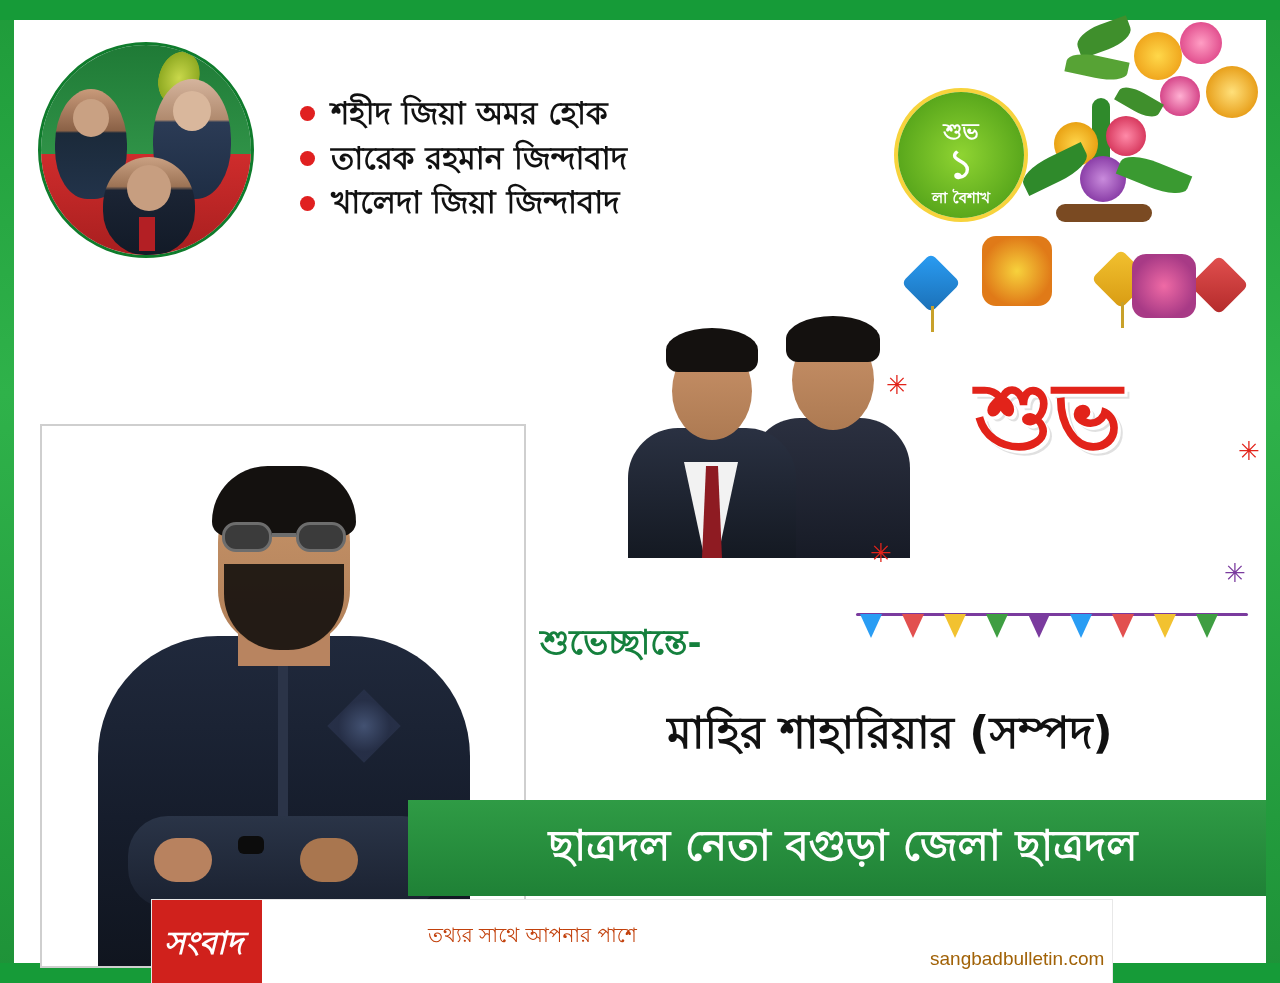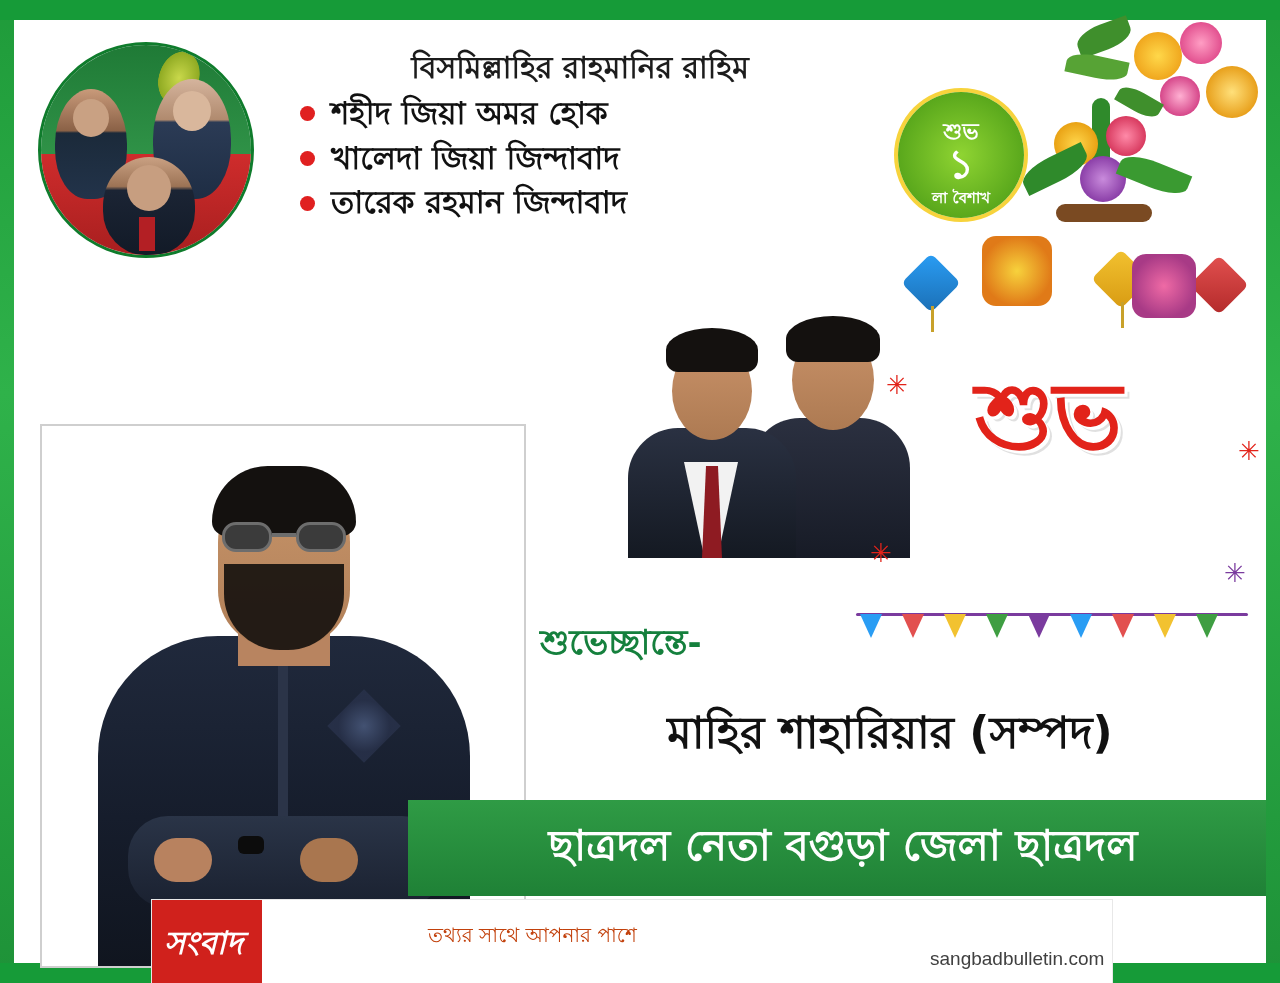--- a/index.html
+++ b/index.html
@@ -530,21 +530,21 @@
     left: 428px; top: 920px;
     font-family: "DejaVu Sans", sans-serif;
     font-size: 20px;
     color: #c2410c;
   }
   .site {
     position: absolute;
     left: 930px; top: 948px;
     font-family: "Liberation Sans", sans-serif;
     font-size: 19px;
-    color: #404040;
+    color: #a16207;
   }
   .deco-star {
     position: absolute;
     color: #e2231a;
     font-size: 26px;
     line-height: 1;
   }
 </style>
 </head>
 <body>
@@ -558,34 +558,33 @@
 
   <div class="leaders-circle">
     <div class="sky"></div>
     <div class="ground"></div>
     <div class="rice"></div>
     <div class="portrait p-left"></div>
     <div class="portrait p-right"></div>
     <div class="portrait p-bottom"></div>
   </div>
 
-  <div class="bismillah">বিসমিল্লাহির রাহমানির রাহিম</div>
 
   <div class="slogans">
     <div class="slogan">
       <span class="bullet"></span>
       <span class="slogan-text">শহীদ জিয়া অমর হোক</span>
     </div>
     <div class="slogan">
       <span class="bullet"></span>
-      <span class="slogan-text">খালেদা জিয়া জিন্দাবাদ</span>
+      <span class="slogan-text">তারেক রহমান জিন্দাবাদ</span>
     </div>
     <div class="slogan">
       <span class="bullet"></span>
-      <span class="slogan-text">তারেক রহমান জিন্দাবাদ</span>
+      <span class="slogan-text">খালেদা জিয়া জিন্দাবাদ</span>
     </div>
   </div>
 
 
   <div class="photo-box">
     <div class="photo-person">
       <div class="pp-body"></div>
       <div class="pp-placket"></div>
       <div class="pp-emblem"></div>
       <div class="pp-arms"></div>

